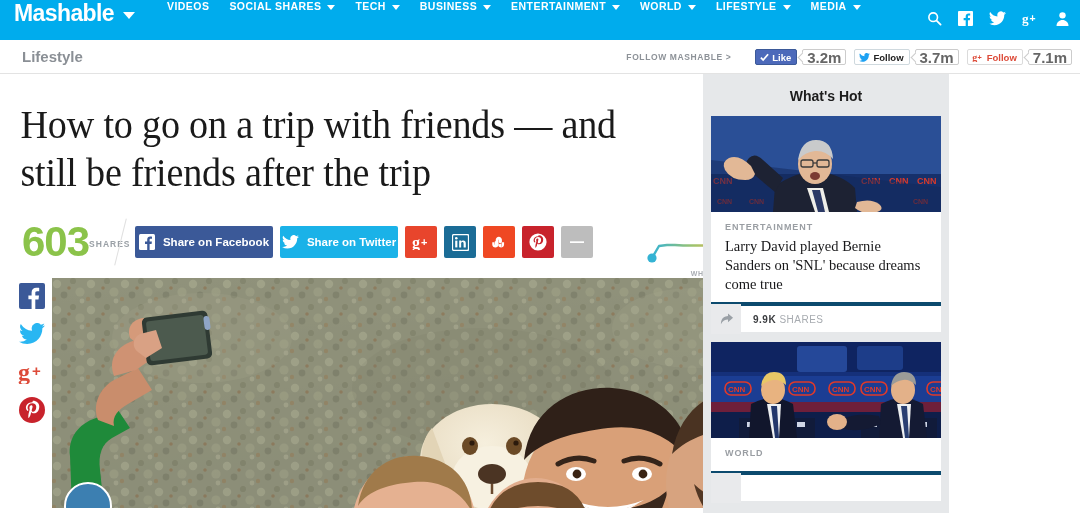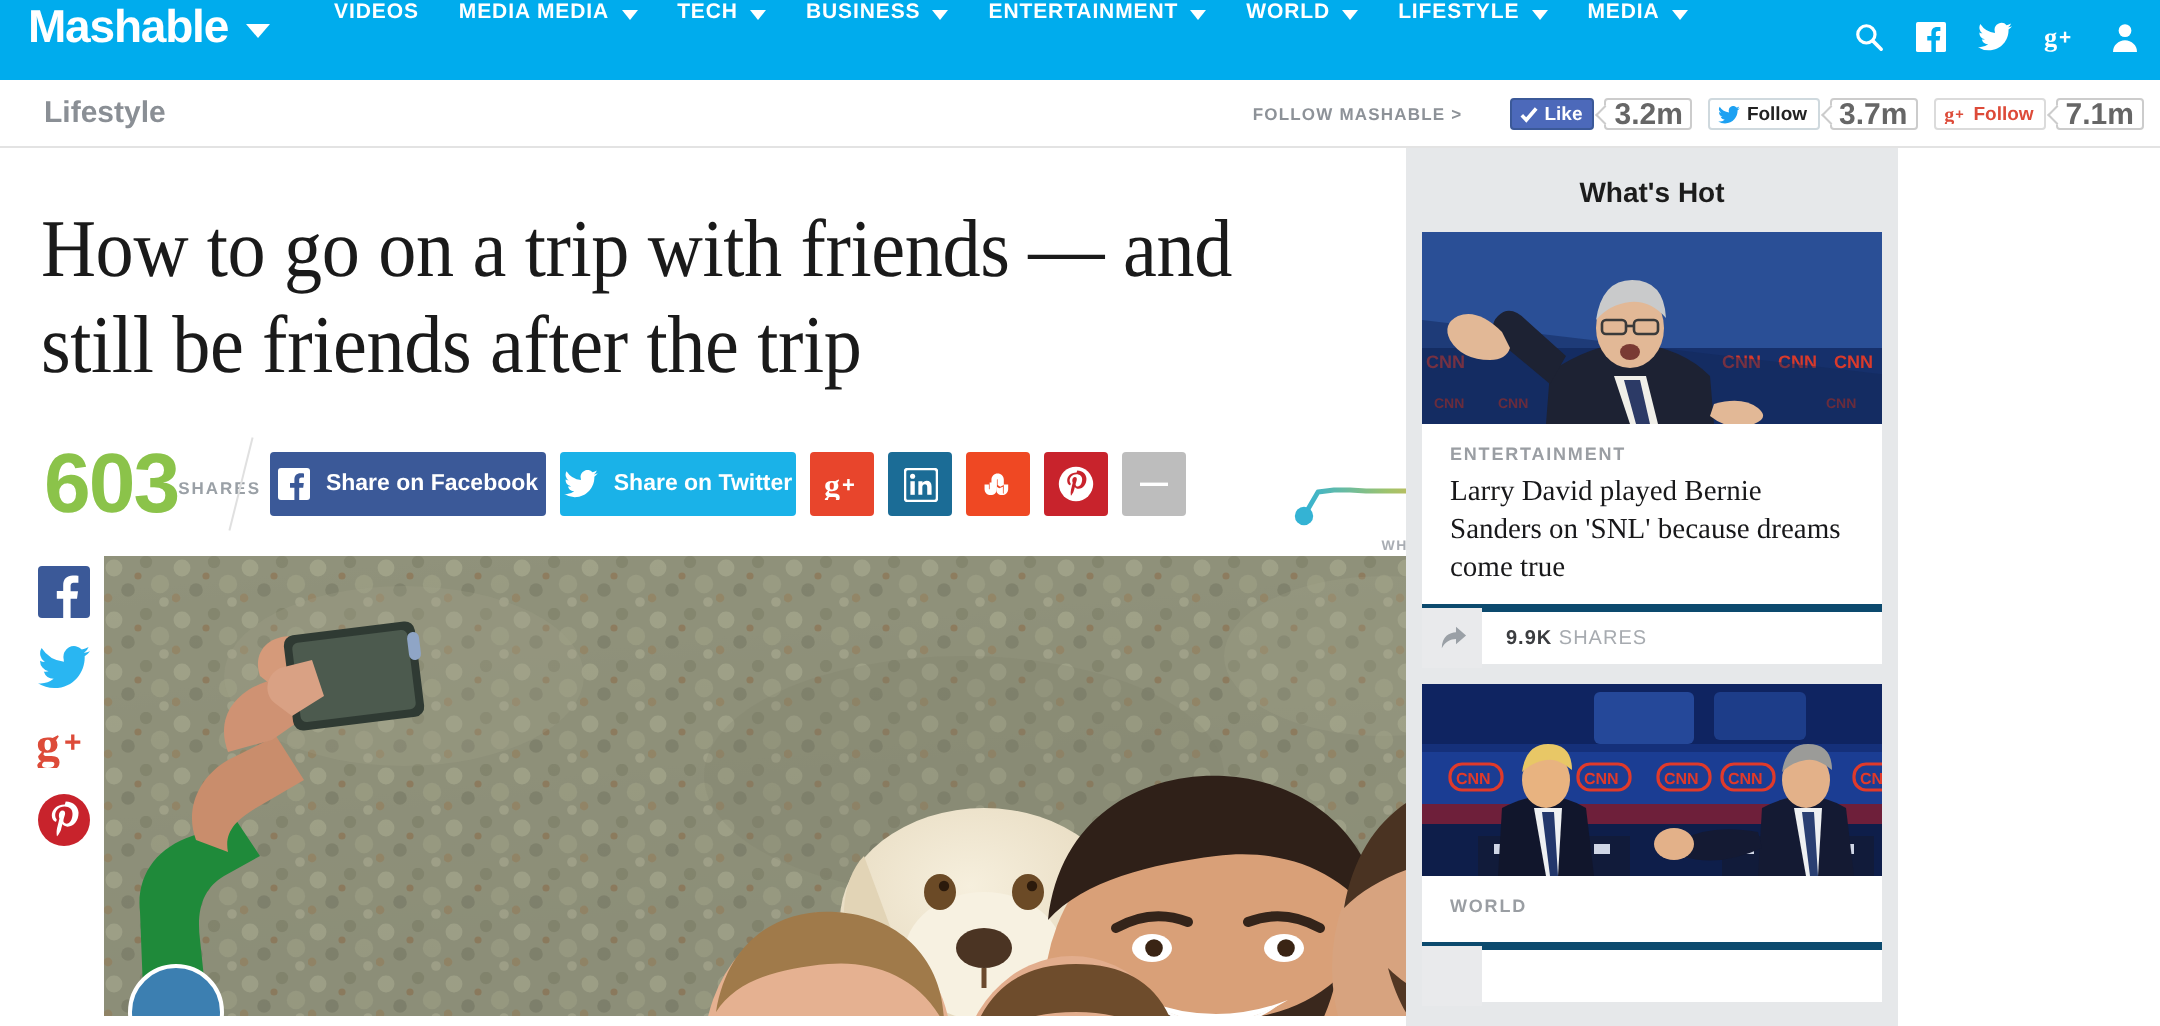--- a/index.html
+++ b/index.html
@@ -243,21 +243,21 @@
 <div class="navbar">
   <div class="brand">
     <span class="brand-text">Mashable</span>
     <span class="brand-caret"></span>
   </div>
   <div class="nav-items" id="navItems">
       <div class="nav-item">
         <span>VIDEOS</span>
       </div>
       <div class="nav-item">
-        <span>MEDIA MEDIA</span>
+        <span>SOCIAL SHARES</span>
         <span class="caret"></span>
       </div>
       <div class="nav-item">
         <span>TECH</span>
         <span class="caret"></span>
       </div>
       <div class="nav-item">
         <span>BUSINESS</span>
         <span class="caret"></span>
       </div>

